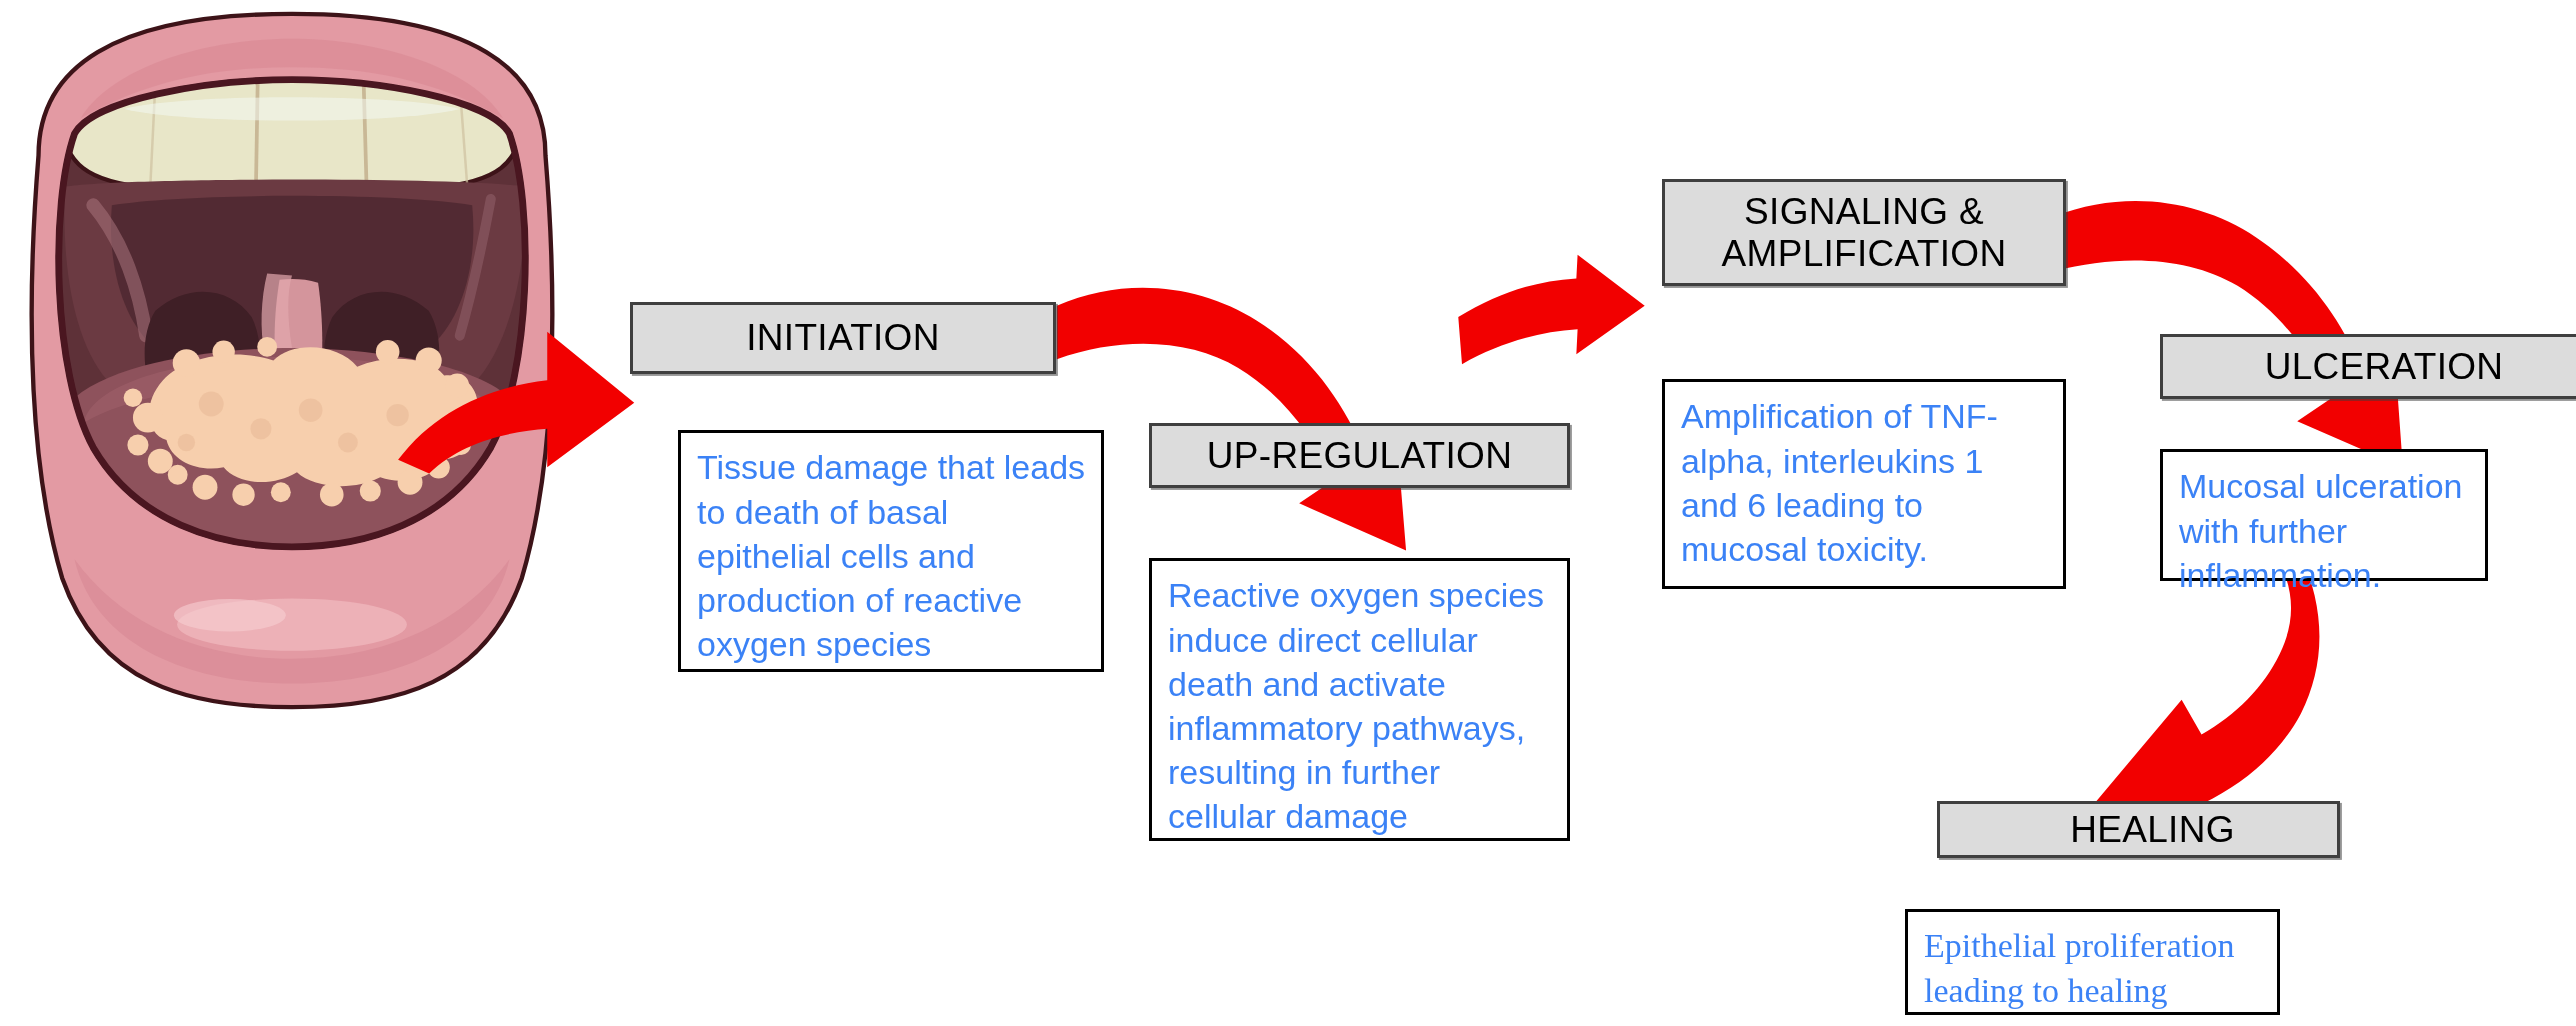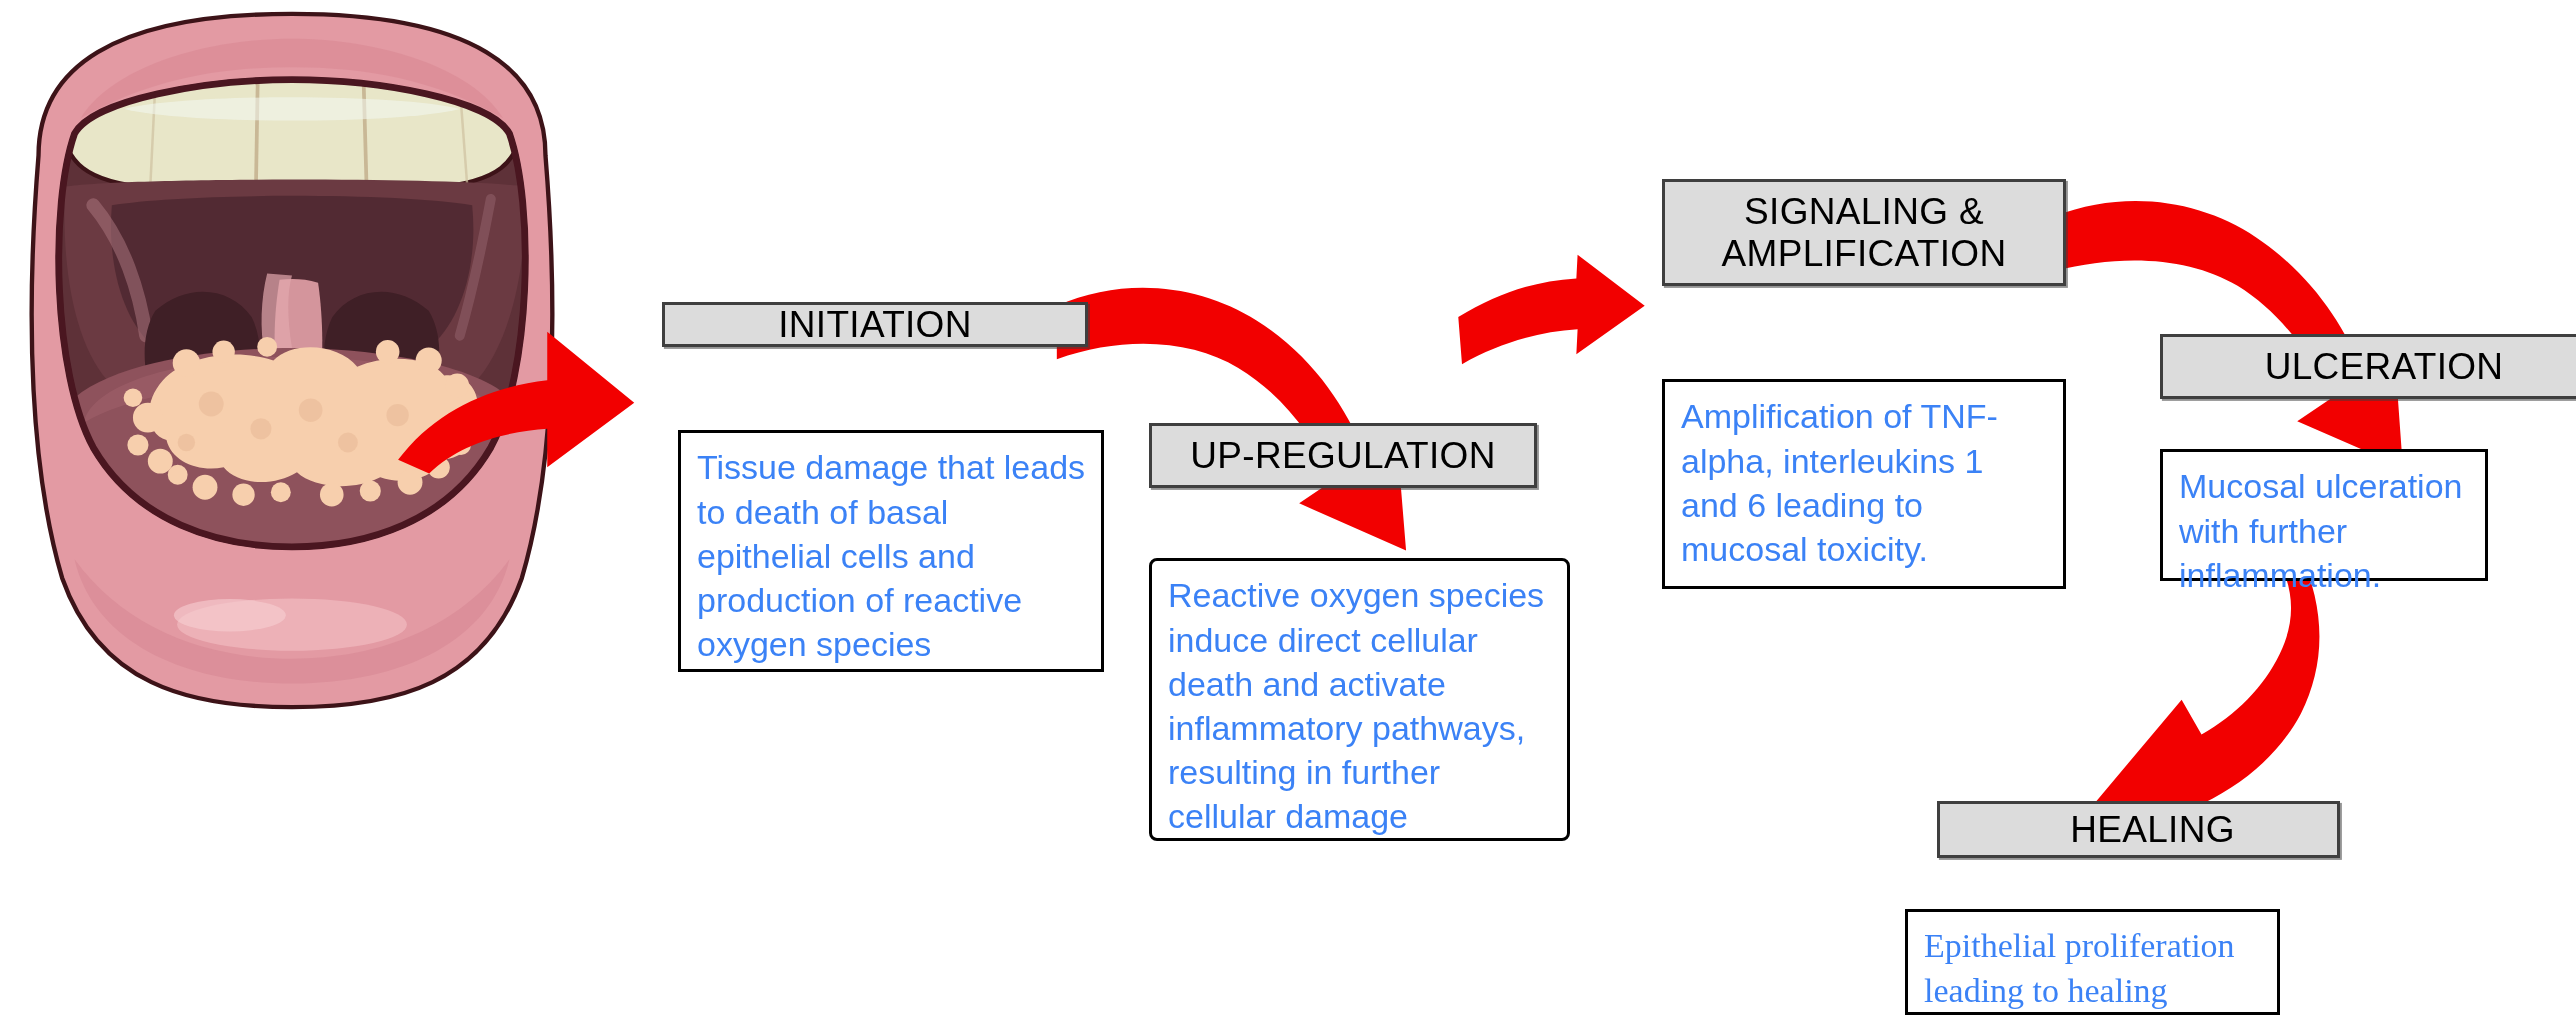--- a/index.html
+++ b/index.html
@@ -33,25 +33,25 @@
     background:#ffffff;
     border:3.7px solid #000;
     display:flex; align-items:flex-start; justify-content:flex-start;
     color:#3b82f6;
     line-height:1.30;
     padding:12.4px 13.7px 8.7px 16px;
     text-align:left;
   }
 
   
-  #hdr-initiation   { left:630px; top:302px;  width:426px;  height:45px; font-size:37px;margin-left:32px; }
+  #hdr-initiation   { left:630px; top:302px;  width:426px;  height:72px; font-size:37px; }
   #desc-initiation  { left:630px; top:430px;  width:426px;  height:242px; font-size:34px;margin-left:48px; }
 
-  #hdr-upregulation { left:1149px; top:423px;  width:388px;  height:65px; font-size:37px; }
-  #desc-upregulation{ left:1149px; top:558px;  width:421px;  height:283px; font-size:34px;border-radius:8px; }
+  #hdr-upregulation { left:1149px; top:423px;  width:421px;  height:65px; font-size:37px; }
+  #desc-upregulation{ left:1149px; top:558px;  width:421px;  height:283px; font-size:34px; }
 
   #hdr-signaling    { left:1662px; top:179px;  width:404px;  height:107px; font-size:37px; }
   #desc-signaling   { left:1662px; top:379px;  width:404px;  height:210px; font-size:34px; }
 
   #hdr-ulceration   { left:2160px; top:334px;  width:448px;  height:65px; font-size:37px; }
   #desc-ulceration  { left:2160px; top:449px;  width:328px;  height:132px; font-size:34px; }
 
   #hdr-healing      { left:1937px; top:801px; width:403px;  height:57px; font-size:37px;padding-left:28px; }
   #desc-healing     { left:1905px; top:909px; width:375px;  height:106px; font-size:34px;font-family:Liberation Serif, serif; }
 

